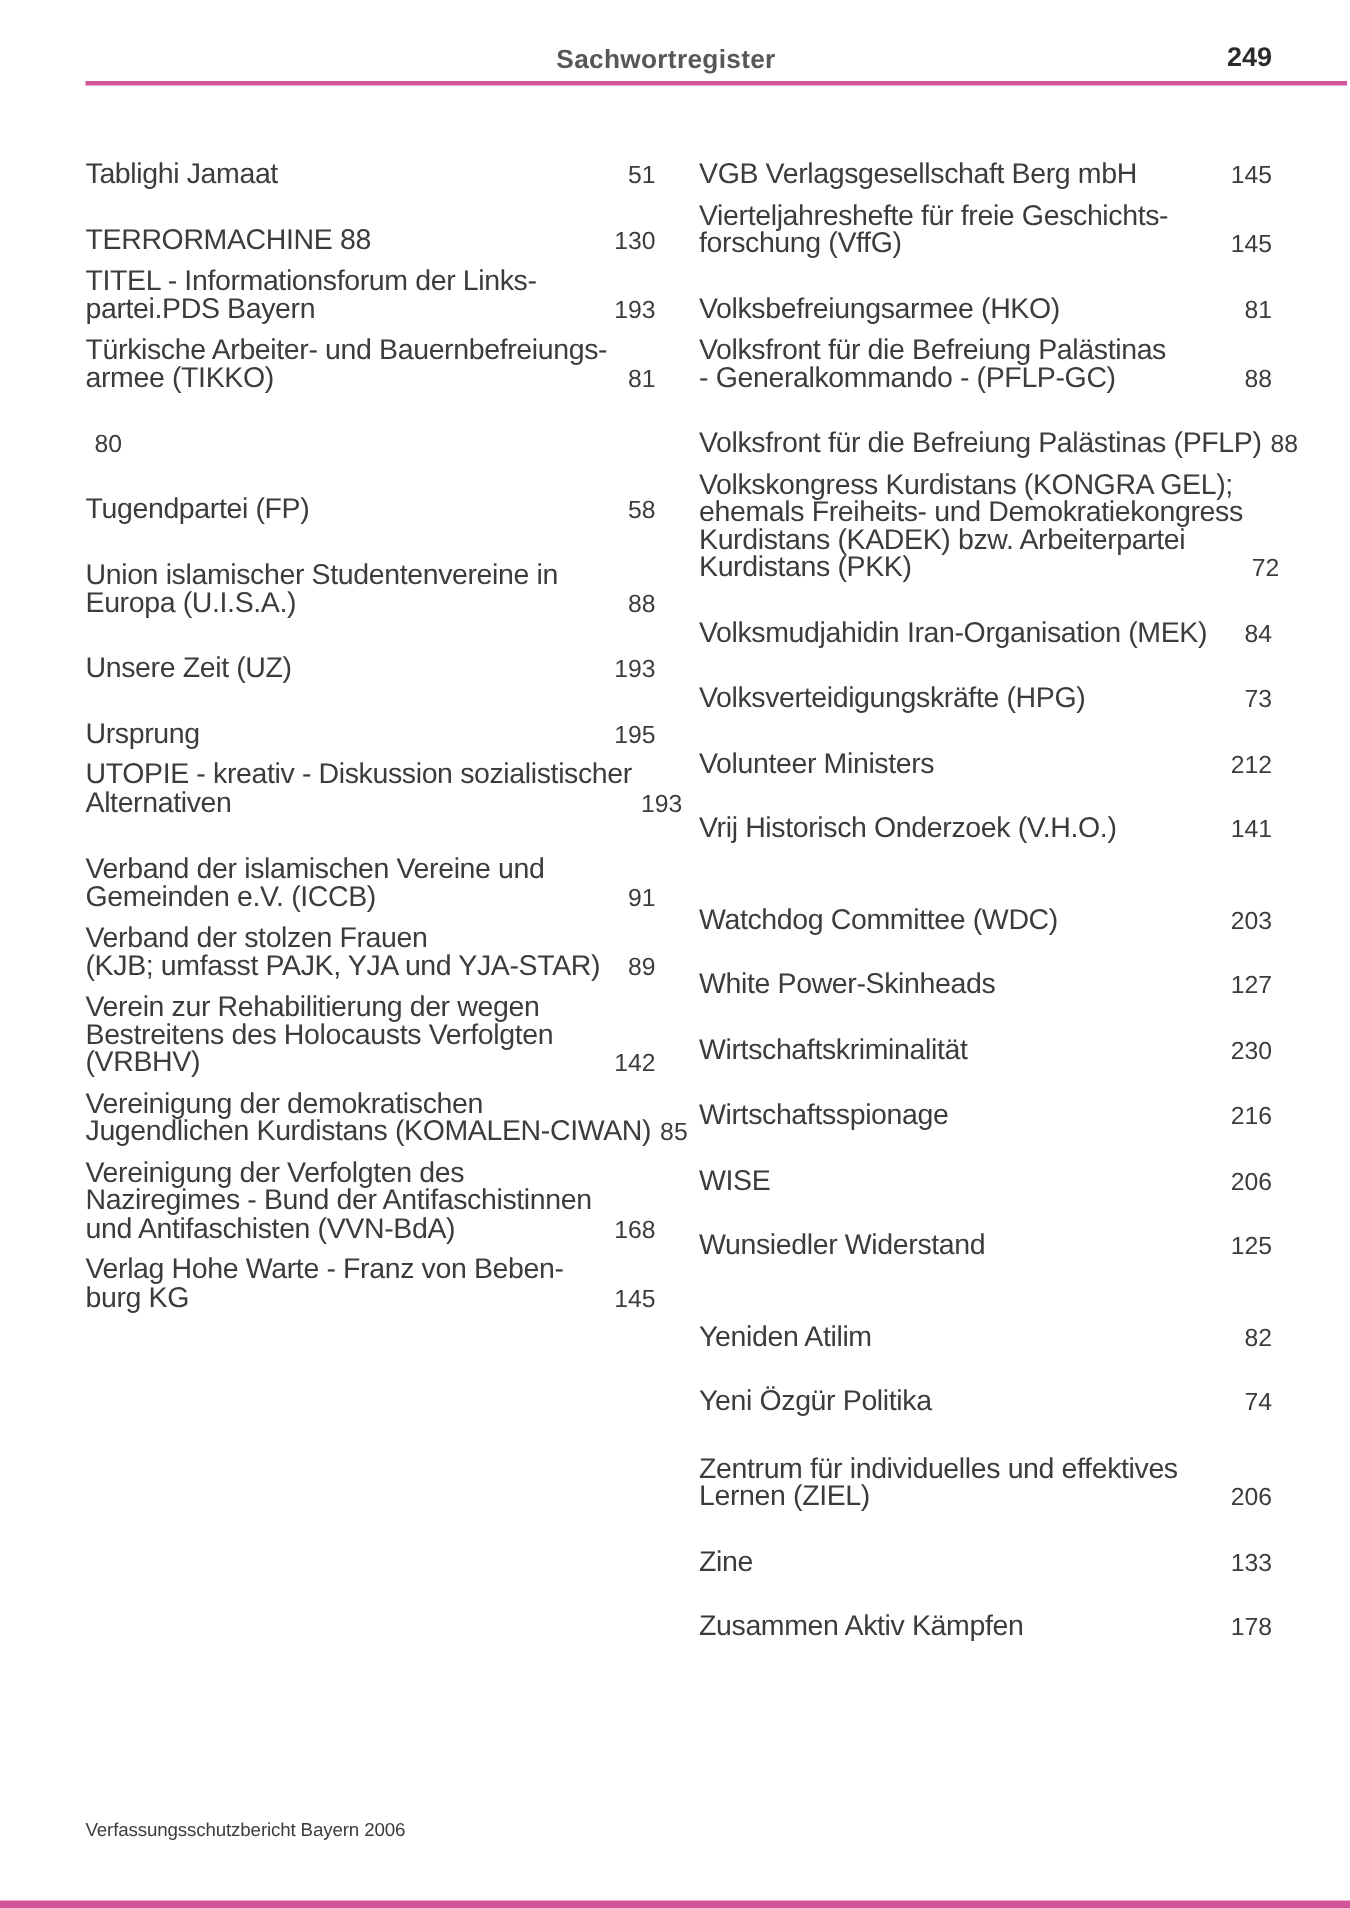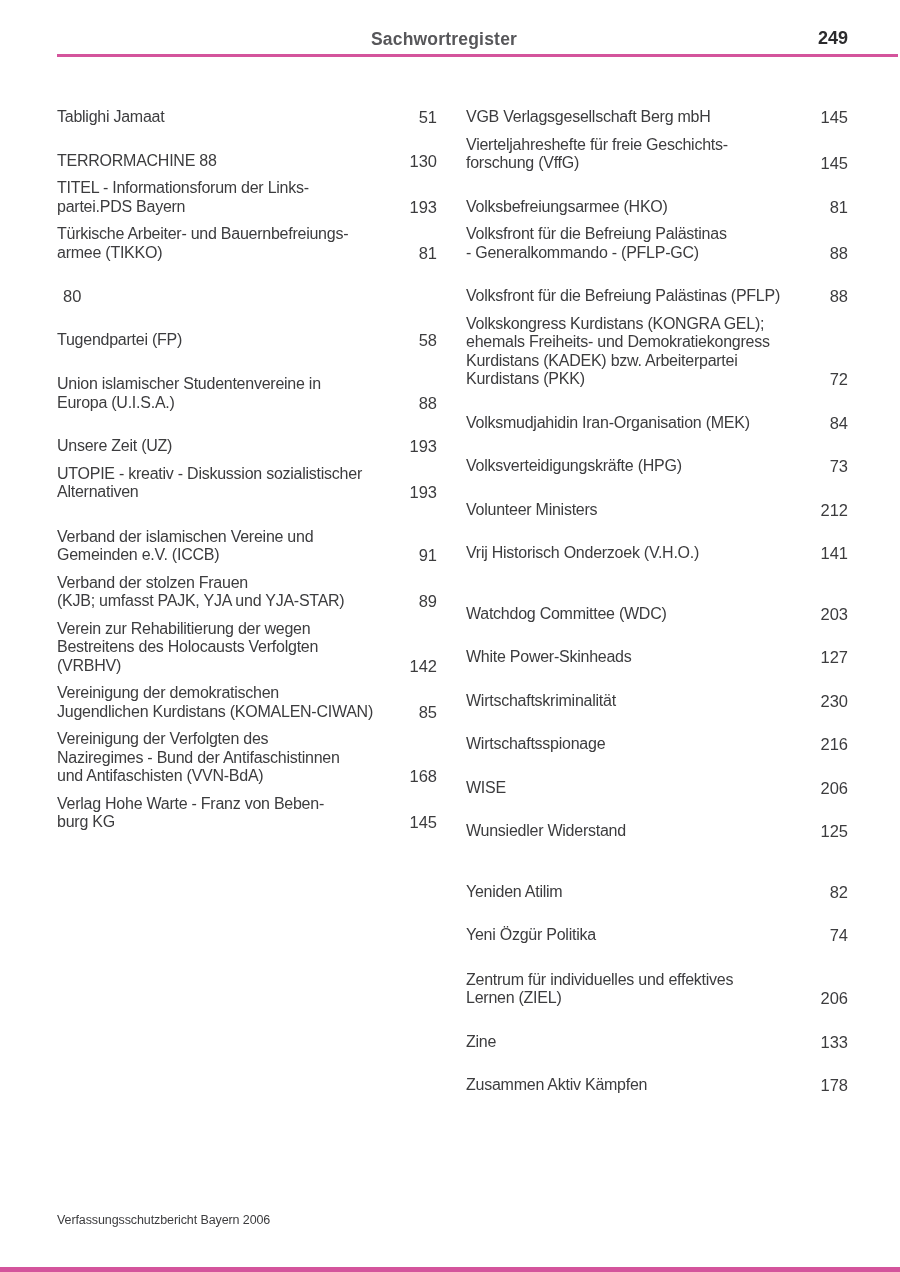--- a/index.html
+++ b/index.html
@@ -35,21 +35,21 @@
   .col{width:380px;}
   .col-left{margin-right:29px;}
   .col-right{width:382px;}
   .entry{
     display:flex;justify-content:space-between;align-items:flex-end;
     margin-bottom:9px;
   }
   .entry.gap-before{margin-top:26px;}
   .entry-text{
     white-space:pre;
-    font-size:16px;line-height:18.5px;color:#3c3c3e;
+    font-size:19px;line-height:18.5px;color:#3c3c3e;
     letter-spacing:-0.25px;
   }
   .entry-page{
     font-size:16.5px;line-height:18.5px;color:#3c3c3e;
     padding-left:6px;text-align:right;margin-top:16px;
   }
   
   .footer-text{
     position:absolute;left:57px;top:1213px;
     font-size:12.5px;color:#3c3c3e;letter-spacing:-0.1px;
@@ -98,20 +98,24 @@
           <div class="entry-page">58</div>
         </div>
         <div class="entry gap-before">
           <div class="entry-text">Union islamischer Studentenvereine in
 Europa (U.I.S.A.)</div>
           <div class="entry-page">88</div>
         </div>
         <div class="entry">
           <div class="entry-text">Unsere Zeit (UZ)</div>
           <div class="entry-page">193</div>
+        </div>
+        <div class="entry">
+          <div class="entry-text">Ursprung</div>
+          <div class="entry-page">195</div>
         </div>
         <div class="entry">
           <div class="entry-text">UTOPIE - kreativ - Diskussion sozialistischer
 Alternativen</div>
           <div class="entry-page">193</div>
         </div>
         <div class="entry gap-before">
           <div class="entry-text">Verband der islamischen Vereine und
 Gemeinden e.V. (ICCB)</div>
           <div class="entry-page">91</div>

